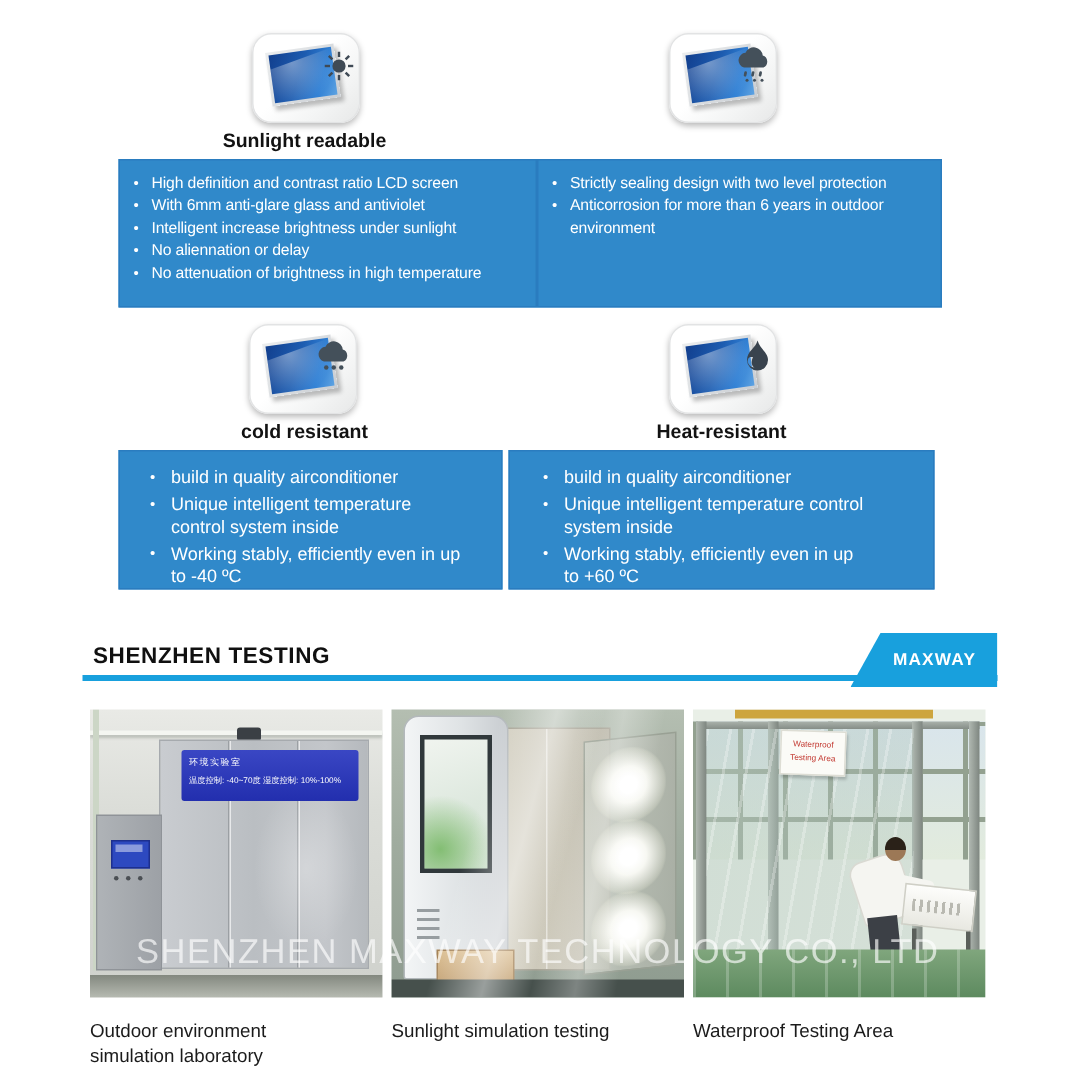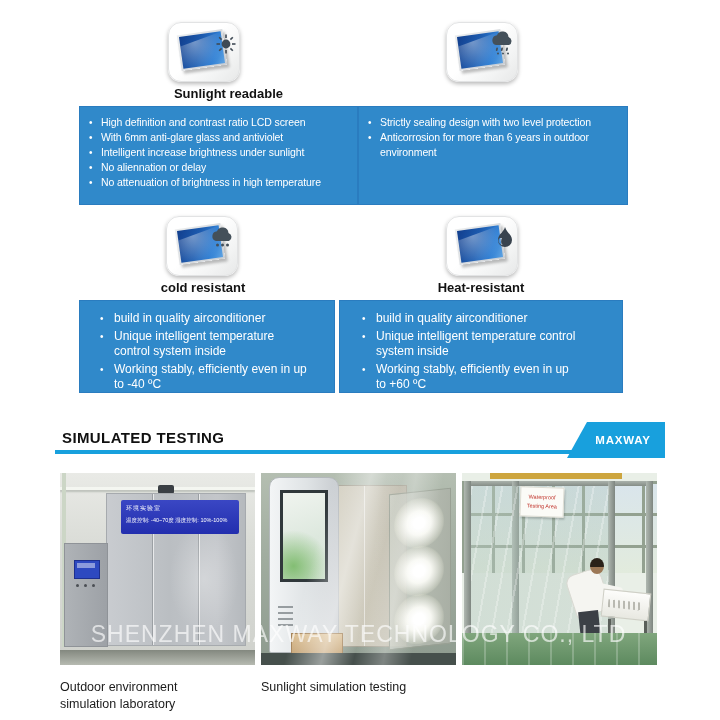--- a/index.html
+++ b/index.html
@@ -147,21 +147,21 @@
         <line x1="10" y1="16" x2="10" y2="19.5"></line>
       <line x1="0.5" y1="10" x2="4" y2="10"></line>
         <line x1="16" y1="10" x2="19.5" y2="10"></line>
       <line x1="3.2" y1="3.2" x2="5.6" y2="5.6"></line>
         <line x1="14.4" y1="14.4" x2="16.8" y2="16.8"></line>
       <line x1="3.2" y1="16.8" x2="5.6" y2="14.4"></line>
         <line x1="14.4" y1="5.6" x2="16.8" y2="3.2"></line>
     </g>
     <circle cx="10" cy="10" r="4.4" fill="#3f4a55"></circle>
   </svg>
-  <div class="feature-title" style="left:123px;top:86px;text-align:right;">Sunlight readable</div>
+  <div class="feature-title" style="left:123px;top:86px;">Sunlight readable</div>
 
   <div class="tile" style="left:446px;top:22px;">
     <div class="monitor">
         <div class="screen"></div>
       </div>
   </div>
   <svg class="corner-icon" style="left:489px;top:30px;" width="26" height="26" viewBox="0 0 26 26">
     <path d="M7 15 a5 5 0 0 1 1-9.8 A6 6 0 0 1 19.5 7 a4.3 4.3 0 0 1 .5 8 Z" fill="#44505a"></path>
     <g fill="#44505a">
       <rect x="7" y="17.5" width="1.8" height="3.6" rx="0.9" transform="rotate(12 7.9 19.3)"></rect>
@@ -222,21 +222,21 @@
       </ul>
   </div>
   <div class="bbox band2" style="left:339px;top:300px;width:284px;height:93px;">
     <ul class="ul-right">
         <li>build in quality airconditioner</li>
         <li>Unique intelligent temperature control system inside</li>
         <li>Working stably, efficiently even in up to +60 ºC</li>
       </ul>
   </div>
 
-  <div class="sim-heading">SIMULATED TESTING</div>
+  <div class="sim-heading">SHENZHEN TESTING</div>
   <div class="sim-rule"></div>
   <div class="brand-badge">MAXWAY</div>
 
   <div class="photo-strip">
 
     <div class="photo p1" style="left:0;">
       <div class="p1-rail"></div>
       <div class="p1-pole"></div>
       <div class="p1-cap"></div>
       <div class="p1-chamber">
@@ -299,14 +299,15 @@
       <div class="p3-desk-leg" style="left:146px;top:146px;"></div>
       <div class="p3-desk-leg" style="left:182px;top:148px;"></div>
       <div class="p3-floor"></div>
     </div>
 
     <div class="watermark">SHENZHEN MAXWAY TECHNOLOGY CO., LTD</div>
   </div>
 
   <div class="caption cap1">Outdoor environment simulation laboratory</div>
   <div class="caption cap2">Sunlight simulation testing</div>
+  <div class="caption cap3">Waterproof Testing Area</div>
 
 </div>
 
 </body></html>

